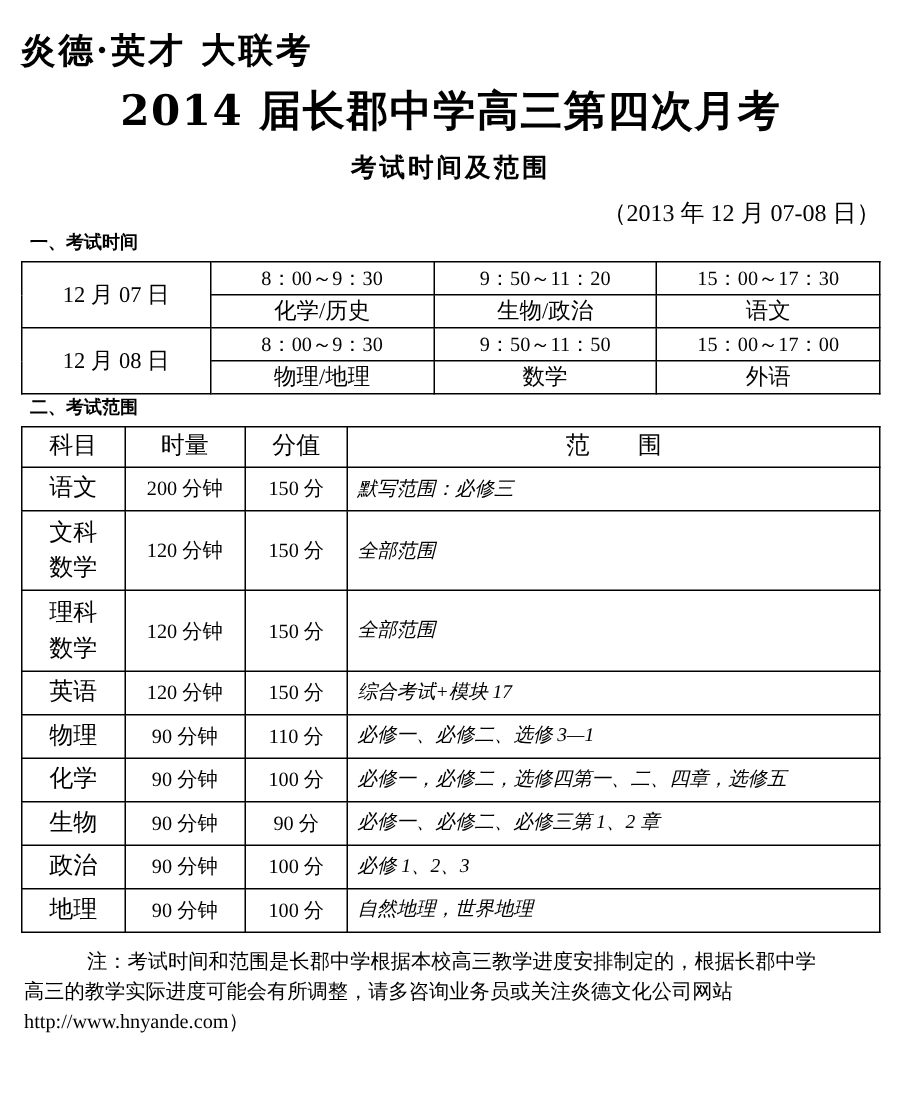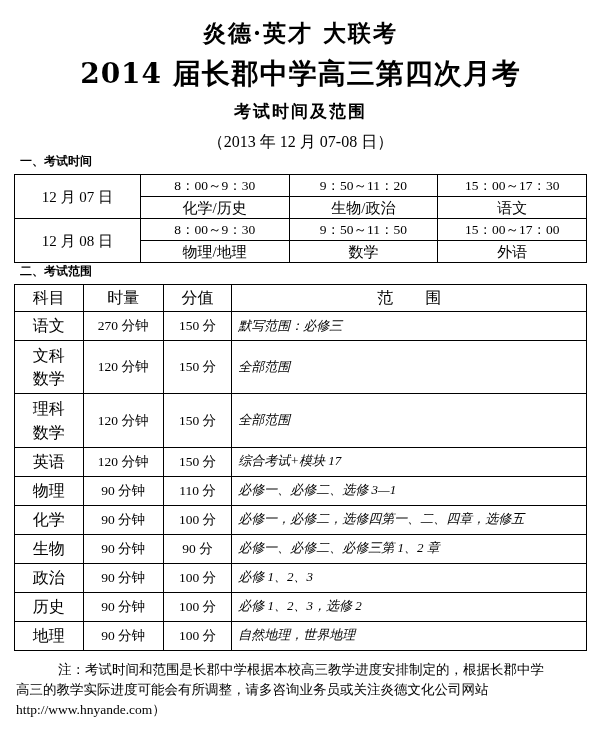--- a/index.html
+++ b/index.html
@@ -15,21 +15,20 @@
     overflow: hidden;
   }
   .page {
     width: 601px;
     height: 729px;
     position: relative;
     box-sizing: border-box;
     padding: 0 14px;
   }
   .title-1 {
-    text-align: center;
     font-size: 23px;
     font-weight: bold;
     letter-spacing: 2px;
     margin-top: 18px;
     font-family: "DejaVu Serif", "Liberation Serif", serif;
   }
   .title-2 {
     text-align: center;
     font-size: 28px;
     font-weight: bold;
@@ -38,21 +37,21 @@
     font-family: "DejaVu Serif", "Liberation Serif", serif;
   }
   .title-3 {
     text-align: center;
     font-size: 17px;
     font-weight: bold;
     letter-spacing: 2px;
     margin-top: 7px;
   }
   .title-4 {
-    text-align: center;
+    text-align: right;
     font-size: 16px;
     margin-top: 9px;
   }
   .section-heading {
     font-size: 12px;
     font-weight: bold;
     margin-bottom: 4px;
     padding-left: 6px;
   }
   table {
@@ -178,21 +177,21 @@
       <tr>
         <th>科目</th>
         <th>时量</th>
         <th>分值</th>
         <th>范　　围</th>
       </tr>
     </thead>
     <tbody>
       <tr>
         <td class="c-subject">语文</td>
-        <td class="c-dur">270 分钟</td>
+        <td class="c-dur">200 分钟</td>
         <td class="c-score">150 分</td>
         <td class="c-range">默写范围：必修三</td>
       </tr>
       <tr>
         <td class="c-subject two-line">
           <div>文科</div>
           <div>数学</div>
         </td>
         <td class="c-dur">120 分钟</td>
         <td class="c-score">150 分</td>
@@ -231,26 +230,20 @@
         <td class="c-score">90 分</td>
         <td class="c-range">必修一、必修二、必修三第 1、2 章</td>
       </tr>
       <tr>
         <td class="c-subject">政治</td>
         <td class="c-dur">90 分钟</td>
         <td class="c-score">100 分</td>
         <td class="c-range">必修 1、2、3</td>
       </tr>
       <tr>
-        <td class="c-subject">历史</td>
-        <td class="c-dur">90 分钟</td>
-        <td class="c-score">100 分</td>
-        <td class="c-range">必修 1、2、3，选修 2</td>
-      </tr>
-      <tr>
         <td class="c-subject">地理</td>
         <td class="c-dur">90 分钟</td>
         <td class="c-score">100 分</td>
         <td class="c-range">自然地理，世界地理</td>
       </tr>
     </tbody>
   </table>
 
   <div class="note">
     <span class="note-line note-first">注：考试时间和范围是长郡中学根据本校高三教学进度安排制定的，根据长郡中学</span>

